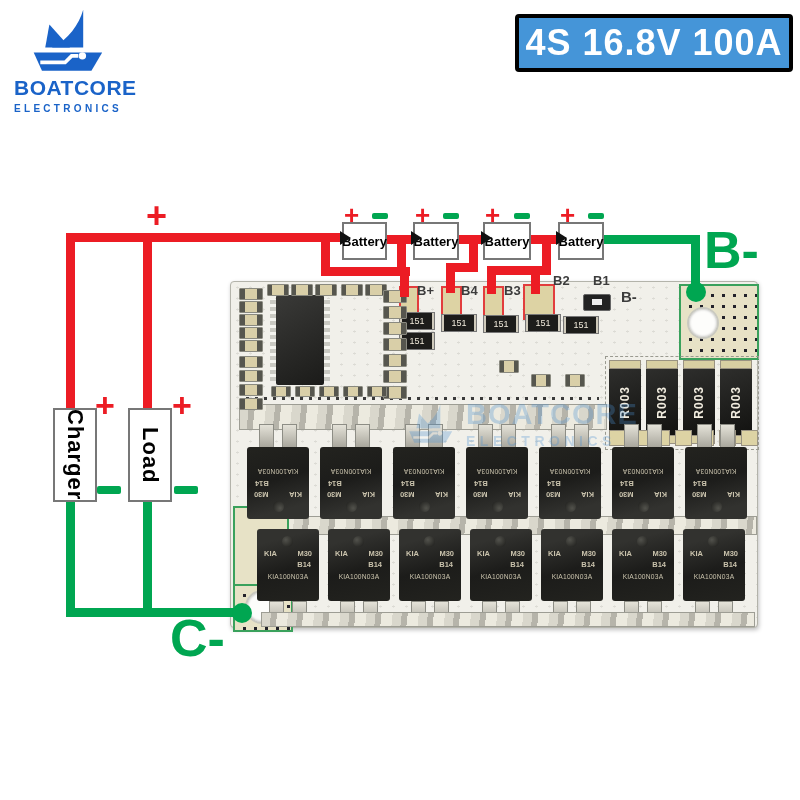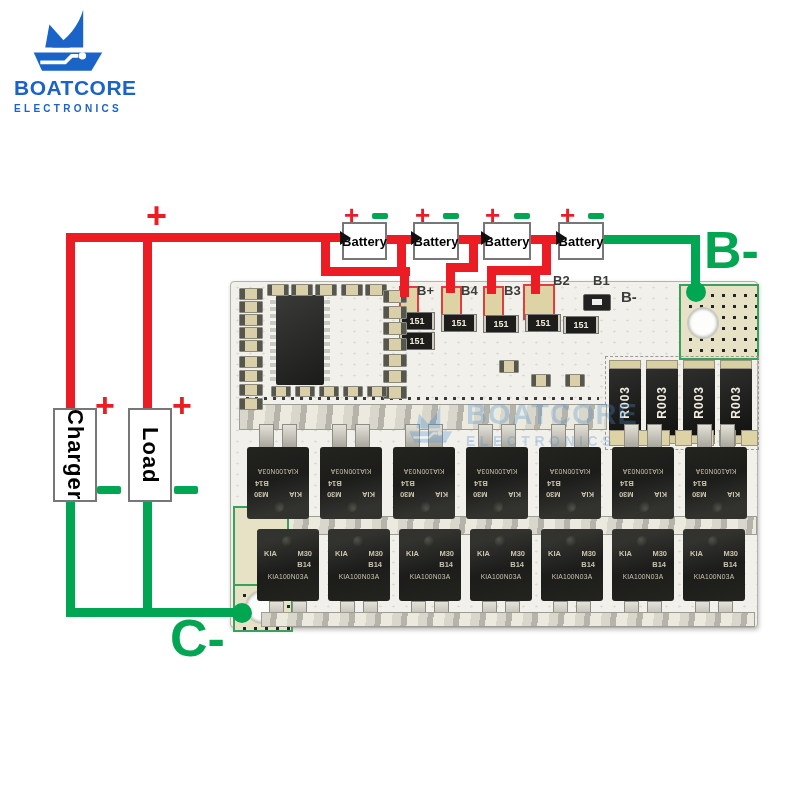--- a/index.html
+++ b/index.html
@@ -53,21 +53,21 @@
        background-image:radial-gradient(circle,#3a3a3a 1.5px,transparent 1.8px);background-size:9px 5px;}
   .gpad{position:absolute;border:2px solid #3aa15c;z-index:1;background:#e7e2c6;}
   .gpad.grid{background-image:radial-gradient(circle,#22222a 1.5px,transparent 1.9px);background-size:11px 11px;background-position:4px 4px;}
   .hole{position:absolute;border-radius:50%;background:#fdfdfb;border:2px solid #c9c9c0;z-index:2;
        box-shadow:inset 0 0 3px rgba(0,0,0,.35);}
   .ic{position:absolute;background:linear-gradient(150deg,#3a3a38,#1b1b19);border-radius:2px;z-index:2;}
   .pins{position:absolute;z-index:1;background:repeating-linear-gradient(0deg,#c9c9c2 0 4px,#f4f4ef 4px 7px);}
   .smd{position:absolute;border:1px solid #8a8a80;border-radius:1px;z-index:2;
        background:linear-gradient(90deg,#56564e 0 22%,#d9cfa8 22% 78%,#56564e 78%);}
   .r151{position:absolute;width:34px;height:16px;background:#1d1d1b;border:1px solid #777;
-       color:#efe9da;font-size:9px;font-weight:700;display:flex;align-items:center;justify-content:center;
+       color:#efe9da;font-size:9px;font-weight:400;display:flex;align-items:center;justify-content:center;
        z-index:2;box-shadow:2px 0 0 #cfcabb inset,-2px 0 0 #cfcabb inset;}
   .darkc{position:absolute;background:#222;border:1px solid #666;z-index:2;}
   .shuntarea{position:absolute;border:1px dashed #9a9a90;z-index:1;}
   .shunt{position:absolute;width:32px;display:flex;flex-direction:column;z-index:2;}
   .shunt .spad{height:7px;background:#d8cfa2;border:1px solid #9a9382;}
   .shunt .sbody{height:66px;background:linear-gradient(160deg,#2e2e2c,#121210);
        display:flex;align-items:center;justify-content:center;}
   .shunt .sbody span{writing-mode:vertical-rl;transform:rotate(180deg);color:#f2ede0;
        font-size:12px;font-weight:700;letter-spacing:1px;}
   .fet{position:absolute;width:62px;z-index:3;display:flex;flex-direction:column;}
@@ -98,20 +98,21 @@
       <path d="M66 2 C61 20 48 38 28 48 L66 48 Z" fill="#1a63c8"></path>
       <path d="M25 20 L50 48 L20 48 Z" fill="#1a63c8"></path>
       <path d="M6 54 L89 54 L76 76 L16 76 Z" fill="#1a63c8"></path>
       <path d="M14 66 H44 L52 58 H60" stroke="#fff" stroke-width="4.5" fill="none"></path>
       <circle cx="65" cy="58" r="4.5" fill="#fff"></circle>
     </svg>
     <div class="brand">BOATCORE</div>
     <div class="sub">ELECTRONICS</div>
   </div>
 
+  <div class="badge">4S 16.8V 100A</div>
 
   <div class="pcb">
     <div class="speck"></div>
 
     <div class="pins" style="left:39px;top:17px;width:7px;height:82px"></div>
     <div class="pins" style="left:92px;top:17px;width:7px;height:82px"></div>
     <div class="ic" style="left:45px;top:13px;width:48px;height:90px"></div>
 
     <div class="tpad" style="left:168px;top:4px;width:16px;height:26px"></div>
     <div class="tpad" style="left:210px;top:4px;width:17px;height:26px"></div>

